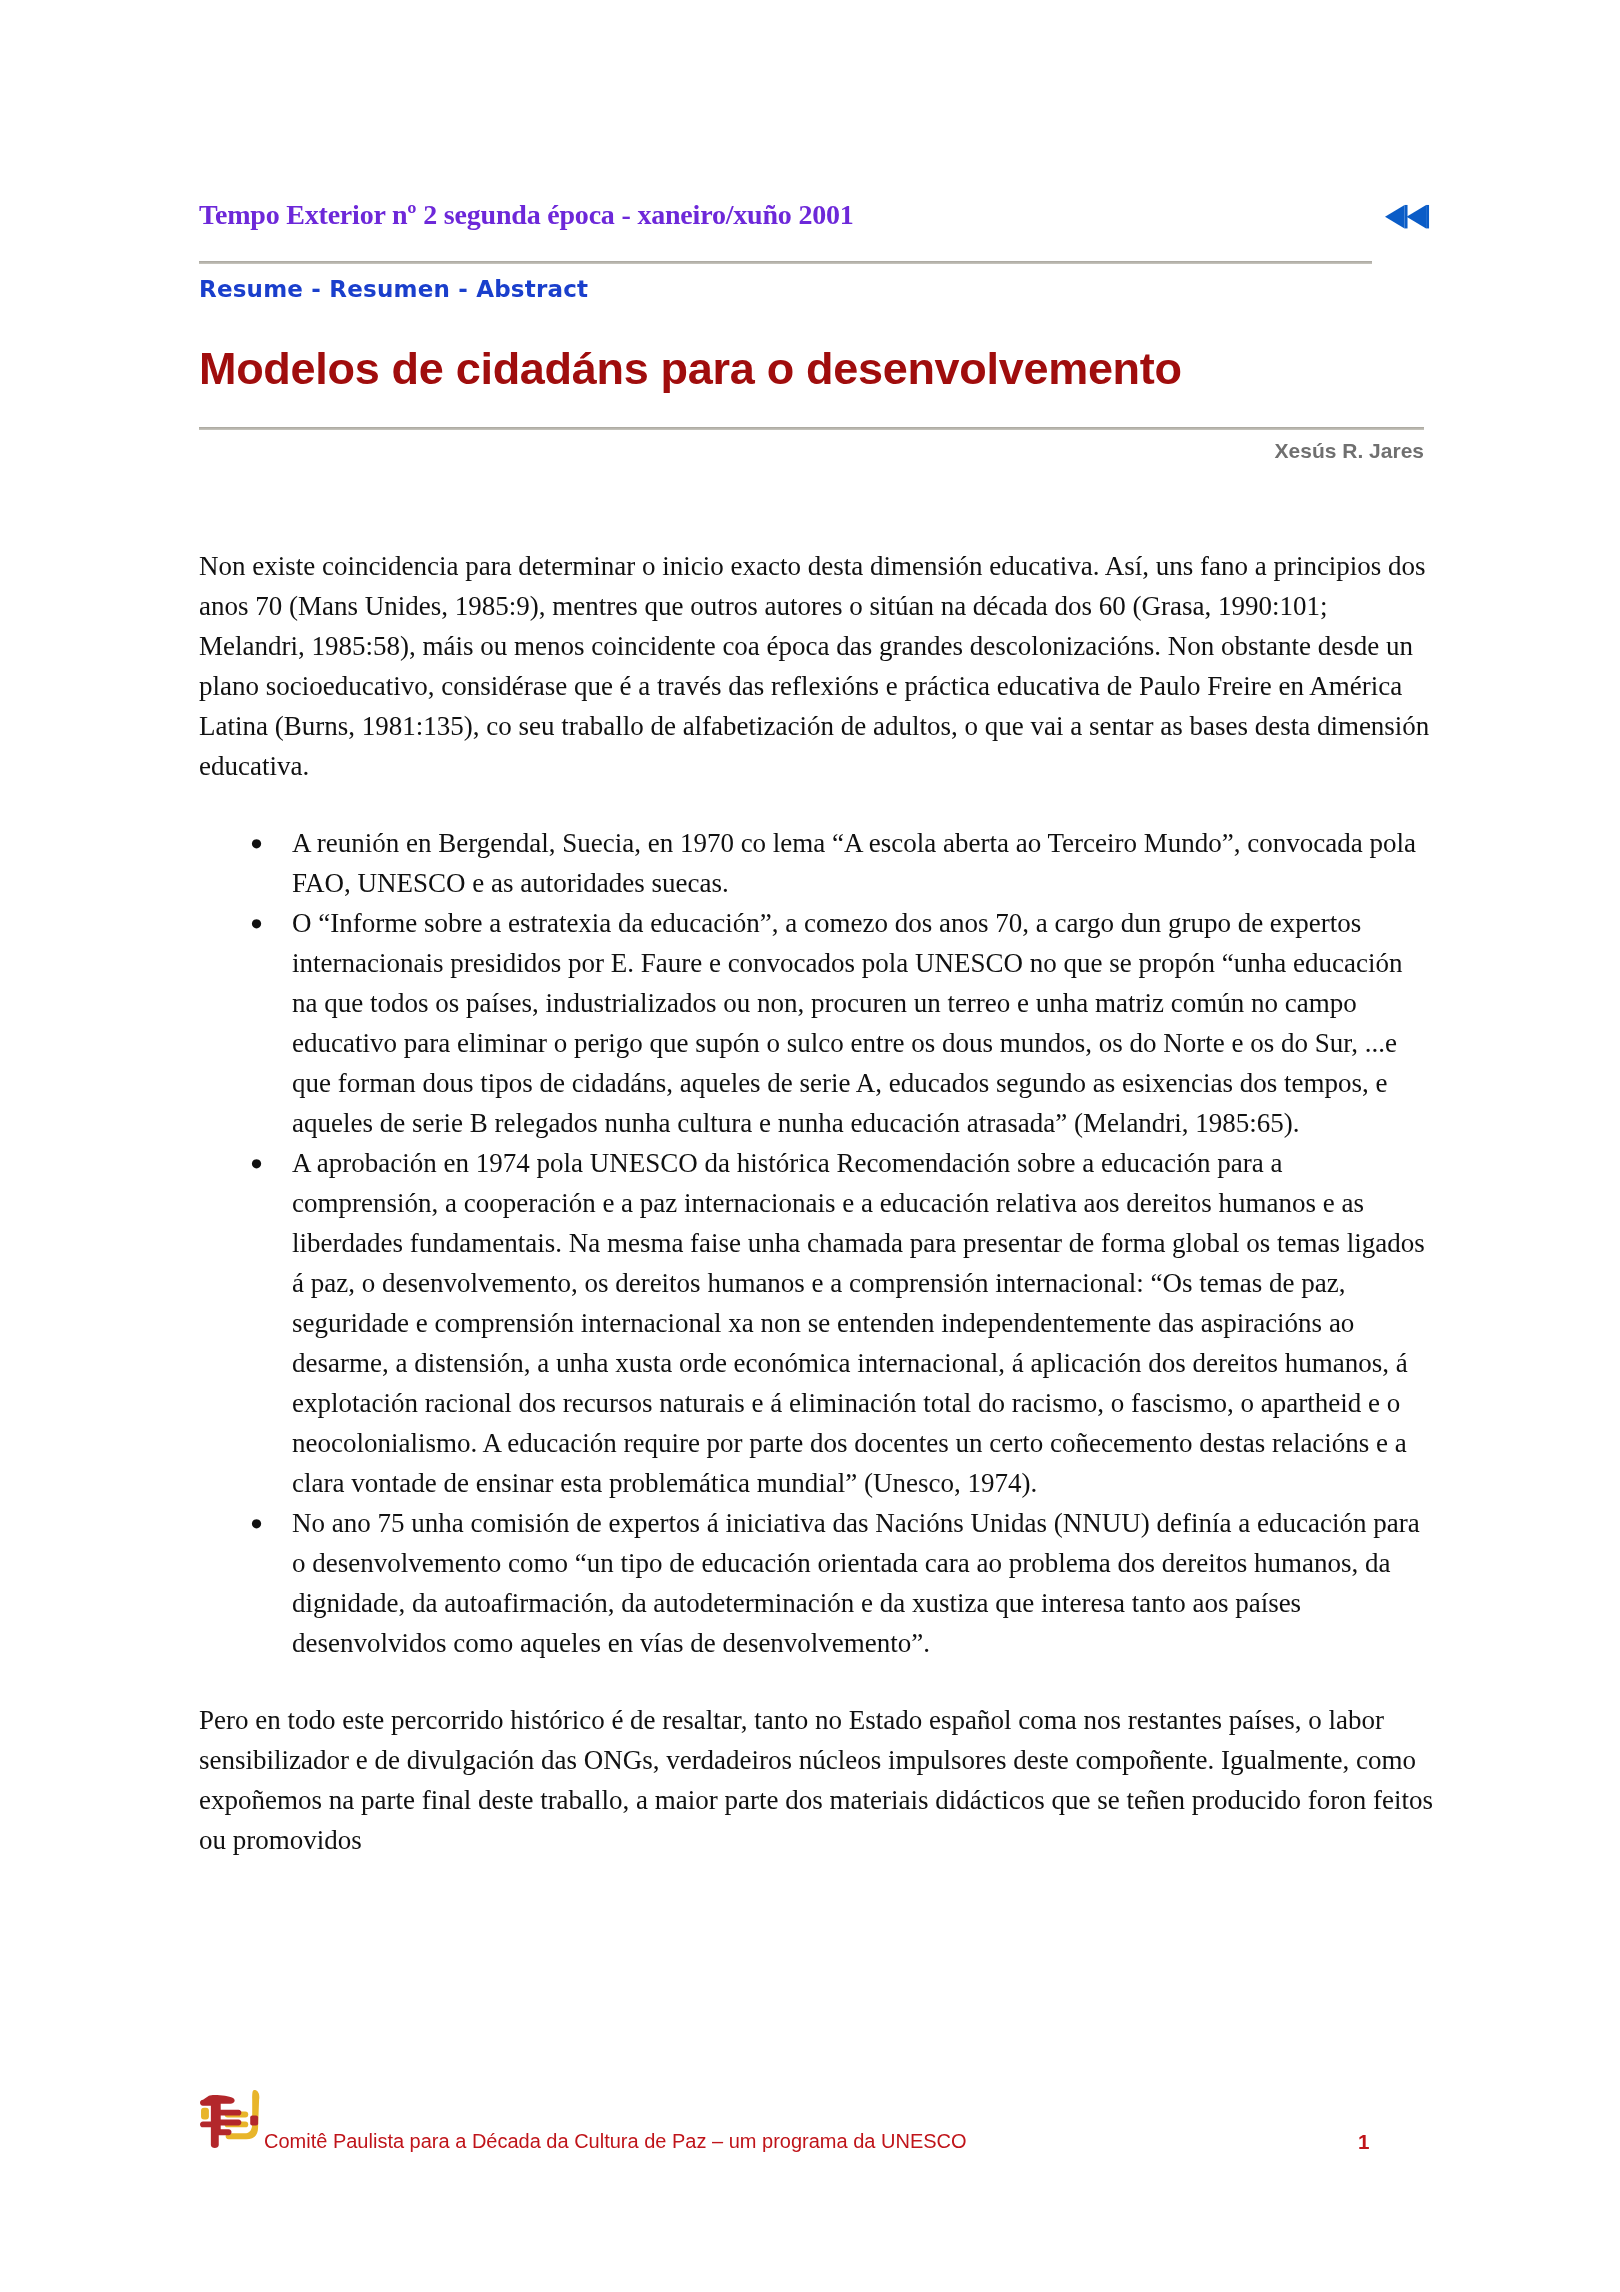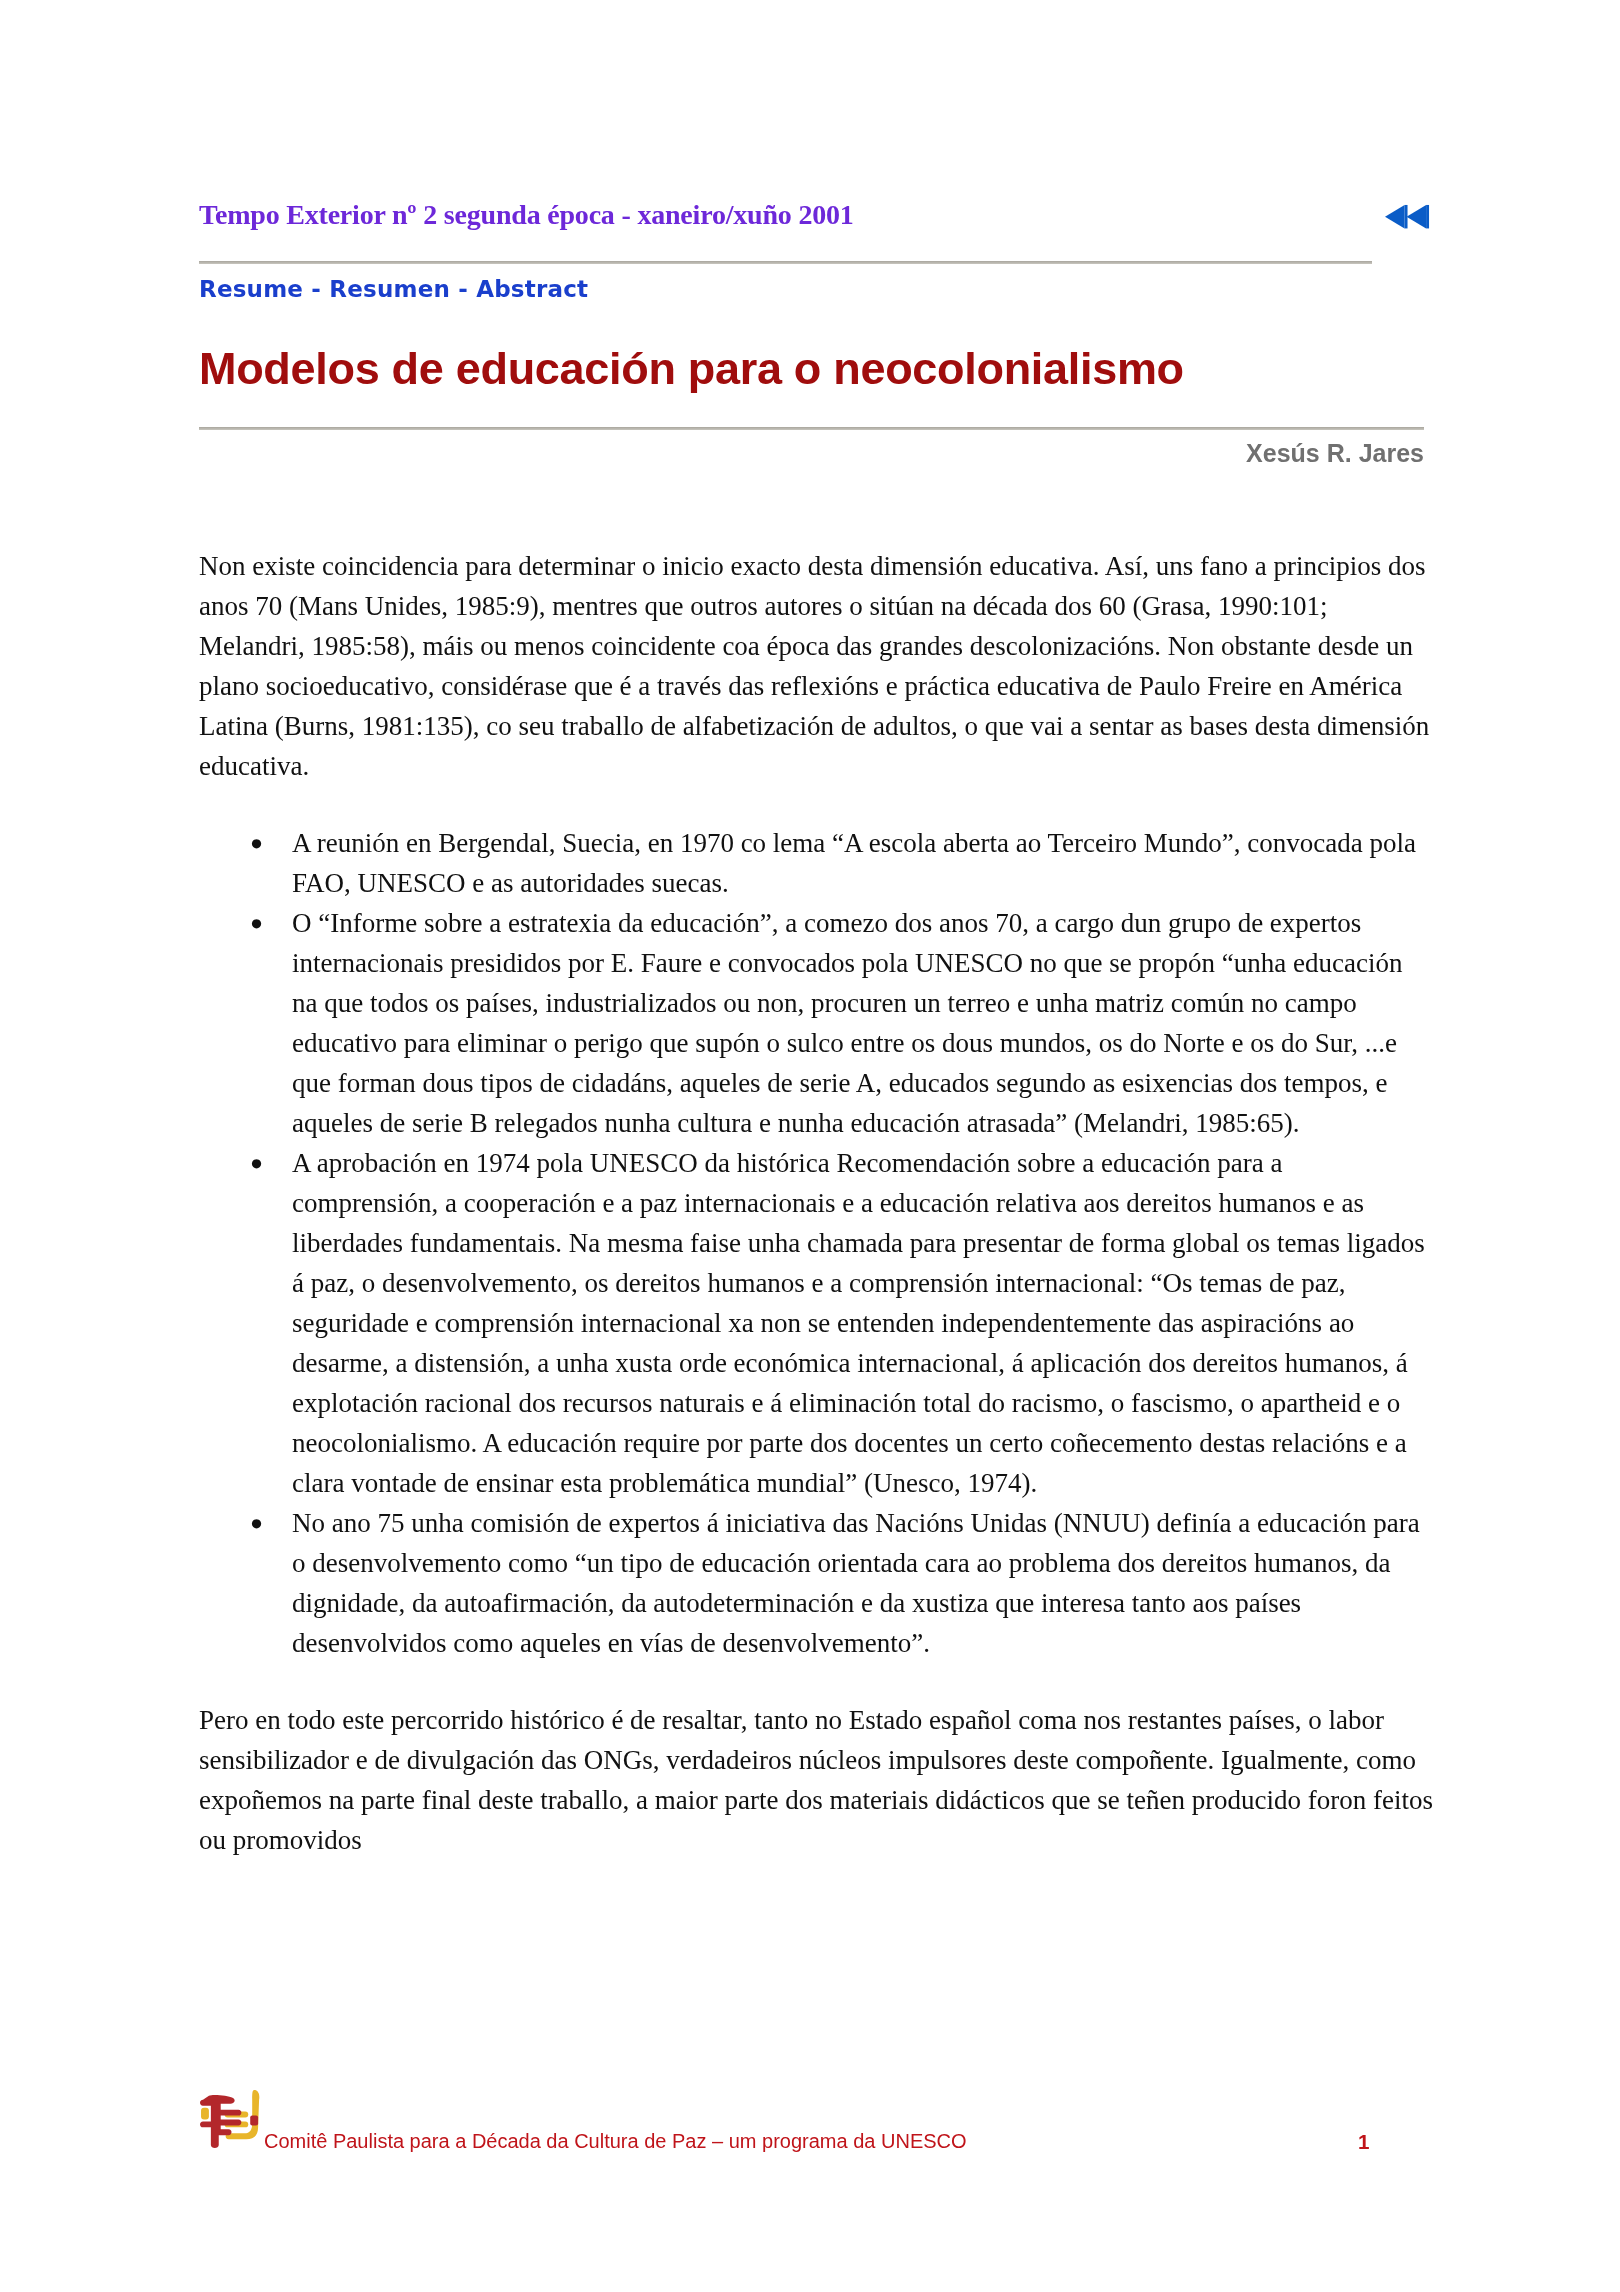--- a/index.html
+++ b/index.html
@@ -75,21 +75,21 @@
       color: #a00d0d;
       white-space: nowrap;
       letter-spacing: -0.3px;
     }
     .author {
       position: absolute;
       right: 196px;
       top: 439px;
       font-family: "Liberation Sans", sans-serif;
       font-weight: bold;
-      font-size: 25px;
+      font-size: 21px;
       color: #707070;
       white-space: nowrap;
     }
     .body-text {
       position: absolute;
       left: 199px;
       top: 546px;
       width: 1235px;
       font-family: "Liberation Serif", serif;
       font-size: 27px;
@@ -164,21 +164,21 @@
       </svg>
     </span>
   </div>
 
   <div class="rule rule-1"></div>
 
   <div class="section-links">
     <span>Resume</span><span> - </span><span>Resumen</span><span> - </span><span>Abstract</span>
   </div>
 
-  <h1 class="article-title" style="margin:0;">Modelos de educación para o neocolonialismo</h1>
+  <h1 class="article-title" style="margin:0;">Modelos de cidadáns para o desenvolvemento</h1>
 
   <div class="rule rule-2"></div>
 
   <div class="author">Xesús R. Jares</div>
 
   <div class="body-text">
     <p>Non existe coincidencia para determinar o inicio exacto desta dimensión educativa. Así, uns fano a principios dos anos 70 (Mans Unides, 1985:9), mentres que outros autores o sitúan na década dos 60 (Grasa, 1990:101; Melandri, 1985:58), máis ou menos coincidente coa época das grandes descolonizacións. Non obstante desde un plano socioeducativo, considérase que é a través das reflexións e práctica educativa de Paulo Freire en América Latina (Burns, 1981:135), co seu traballo de alfabetización de adultos, o que vai a sentar as bases desta dimensión educativa.</p>
     <ul>
       <li>
         <span class="bullet">●</span>

